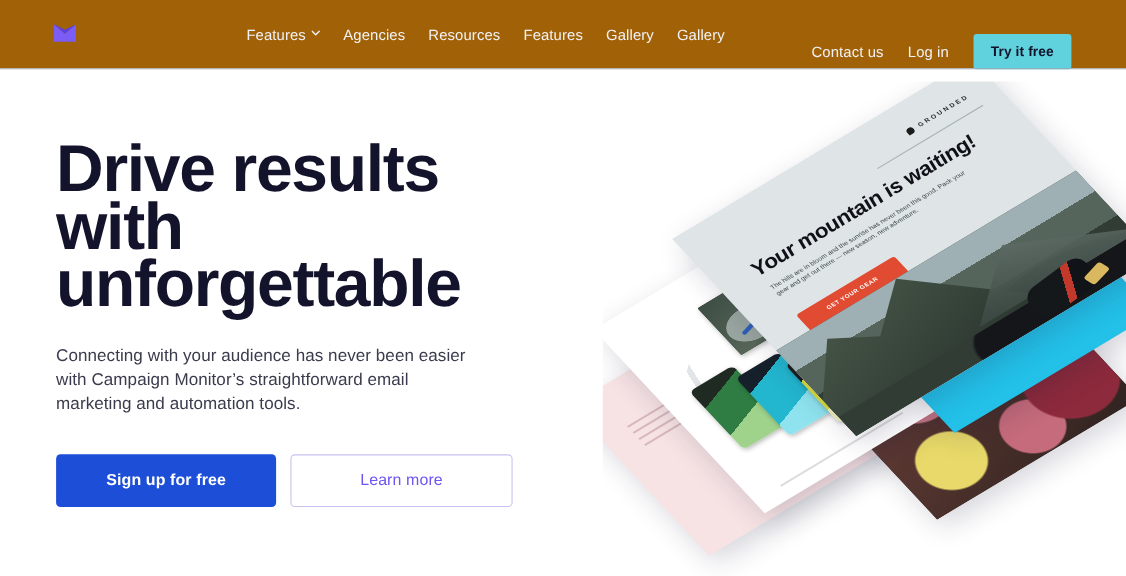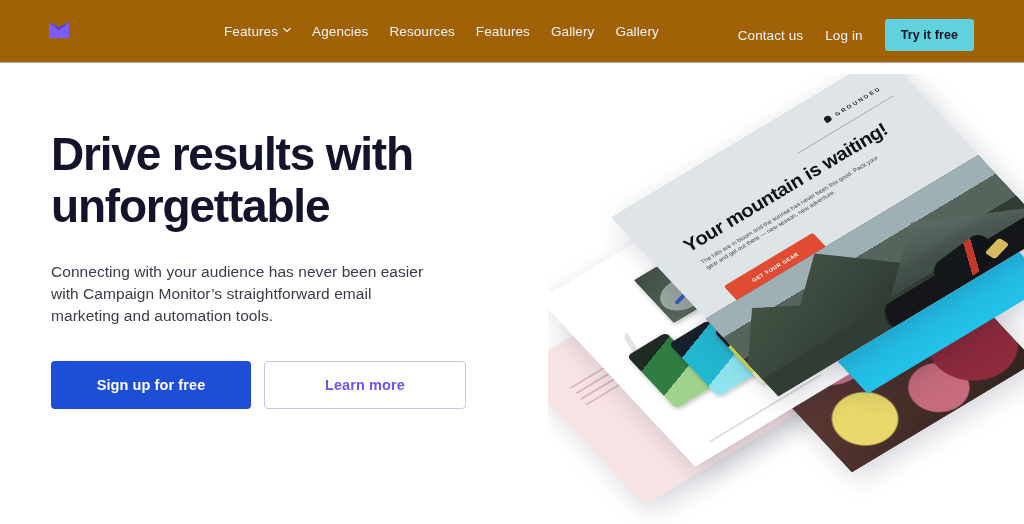--- a/index.html
+++ b/index.html
@@ -27,62 +27,62 @@
     display:flex; align-items:center; gap:21px;
   }
   .nav-link{
     color:#f2f2f6; font-size:13.5px; font-weight:400;
     letter-spacing:.1px; text-decoration:none;
     display:flex; align-items:center; gap:5px; cursor:pointer;
     white-space:nowrap;
   }
   .chev{ display:inline-block; width:8px; height:8px; position:relative; top:-1px; }
   .nav-right{
-    position:absolute; right:50px; top:4px; height:62px;
+    position:absolute; right:50px; top:16px; height:62px;
     display:flex; align-items:center; gap:22px;
   }
   .btn-try{
     background:#5fd2dd; color:#11122a;
     font-size:12.5px; font-weight:700; letter-spacing:.1px;
     padding:9px 16px; border:none; border-radius:3px;
     cursor:pointer; font-family:"Liberation Sans", sans-serif;
     white-space:nowrap;
   }
 
   
   .hdr-rule{
     position:absolute; top:62px; left:0; width:1024px; height:1px;
     background:#9aa1ae; opacity:.85;
   }
 
   
   .hero-left{ position:absolute; left:51px; top:128px; width:460px; }
   .headline{
     color:#13132b;
-    font-size:46px; line-height:52px;
+    font-size:60px; line-height:52px;
     font-weight:700; letter-spacing:-1.2px;
   }
   .subcopy{
     margin-top:29px;
     color:#3b3b4d; font-size:15.5px; line-height:22px;
     font-weight:400; max-width:390px; letter-spacing:.05px;
   }
   .cta-row{ margin-top:34px; display:flex; gap:13px; }
   .btn-primary{
     width:200px; height:48px;
     background:#1d4ed8; color:#ffffff;
     border:none; border-radius:4px;
     font-size:14.5px; font-weight:700; letter-spacing:.1px;
     cursor:pointer; font-family:"Liberation Sans", sans-serif;
   }
   .btn-secondary{
     width:202px; height:48px;
     background:#ffffff; color:#6c55f2;
     border:1px solid #c8c2ef; border-radius:4px;
-    font-size:14.5px; font-weight:700; letter-spacing:.1px;
+    font-size:14.5px; font-weight:400; letter-spacing:.1px;
     cursor:pointer; font-family:"Liberation Sans", sans-serif;
   }
 
   
   .collage{
     position:absolute; left:548px; top:74px;
     width:476px; height:450px; overflow:hidden;
   }
   .stage{
     position:absolute; left:0; top:0; width:476px; height:450px;

